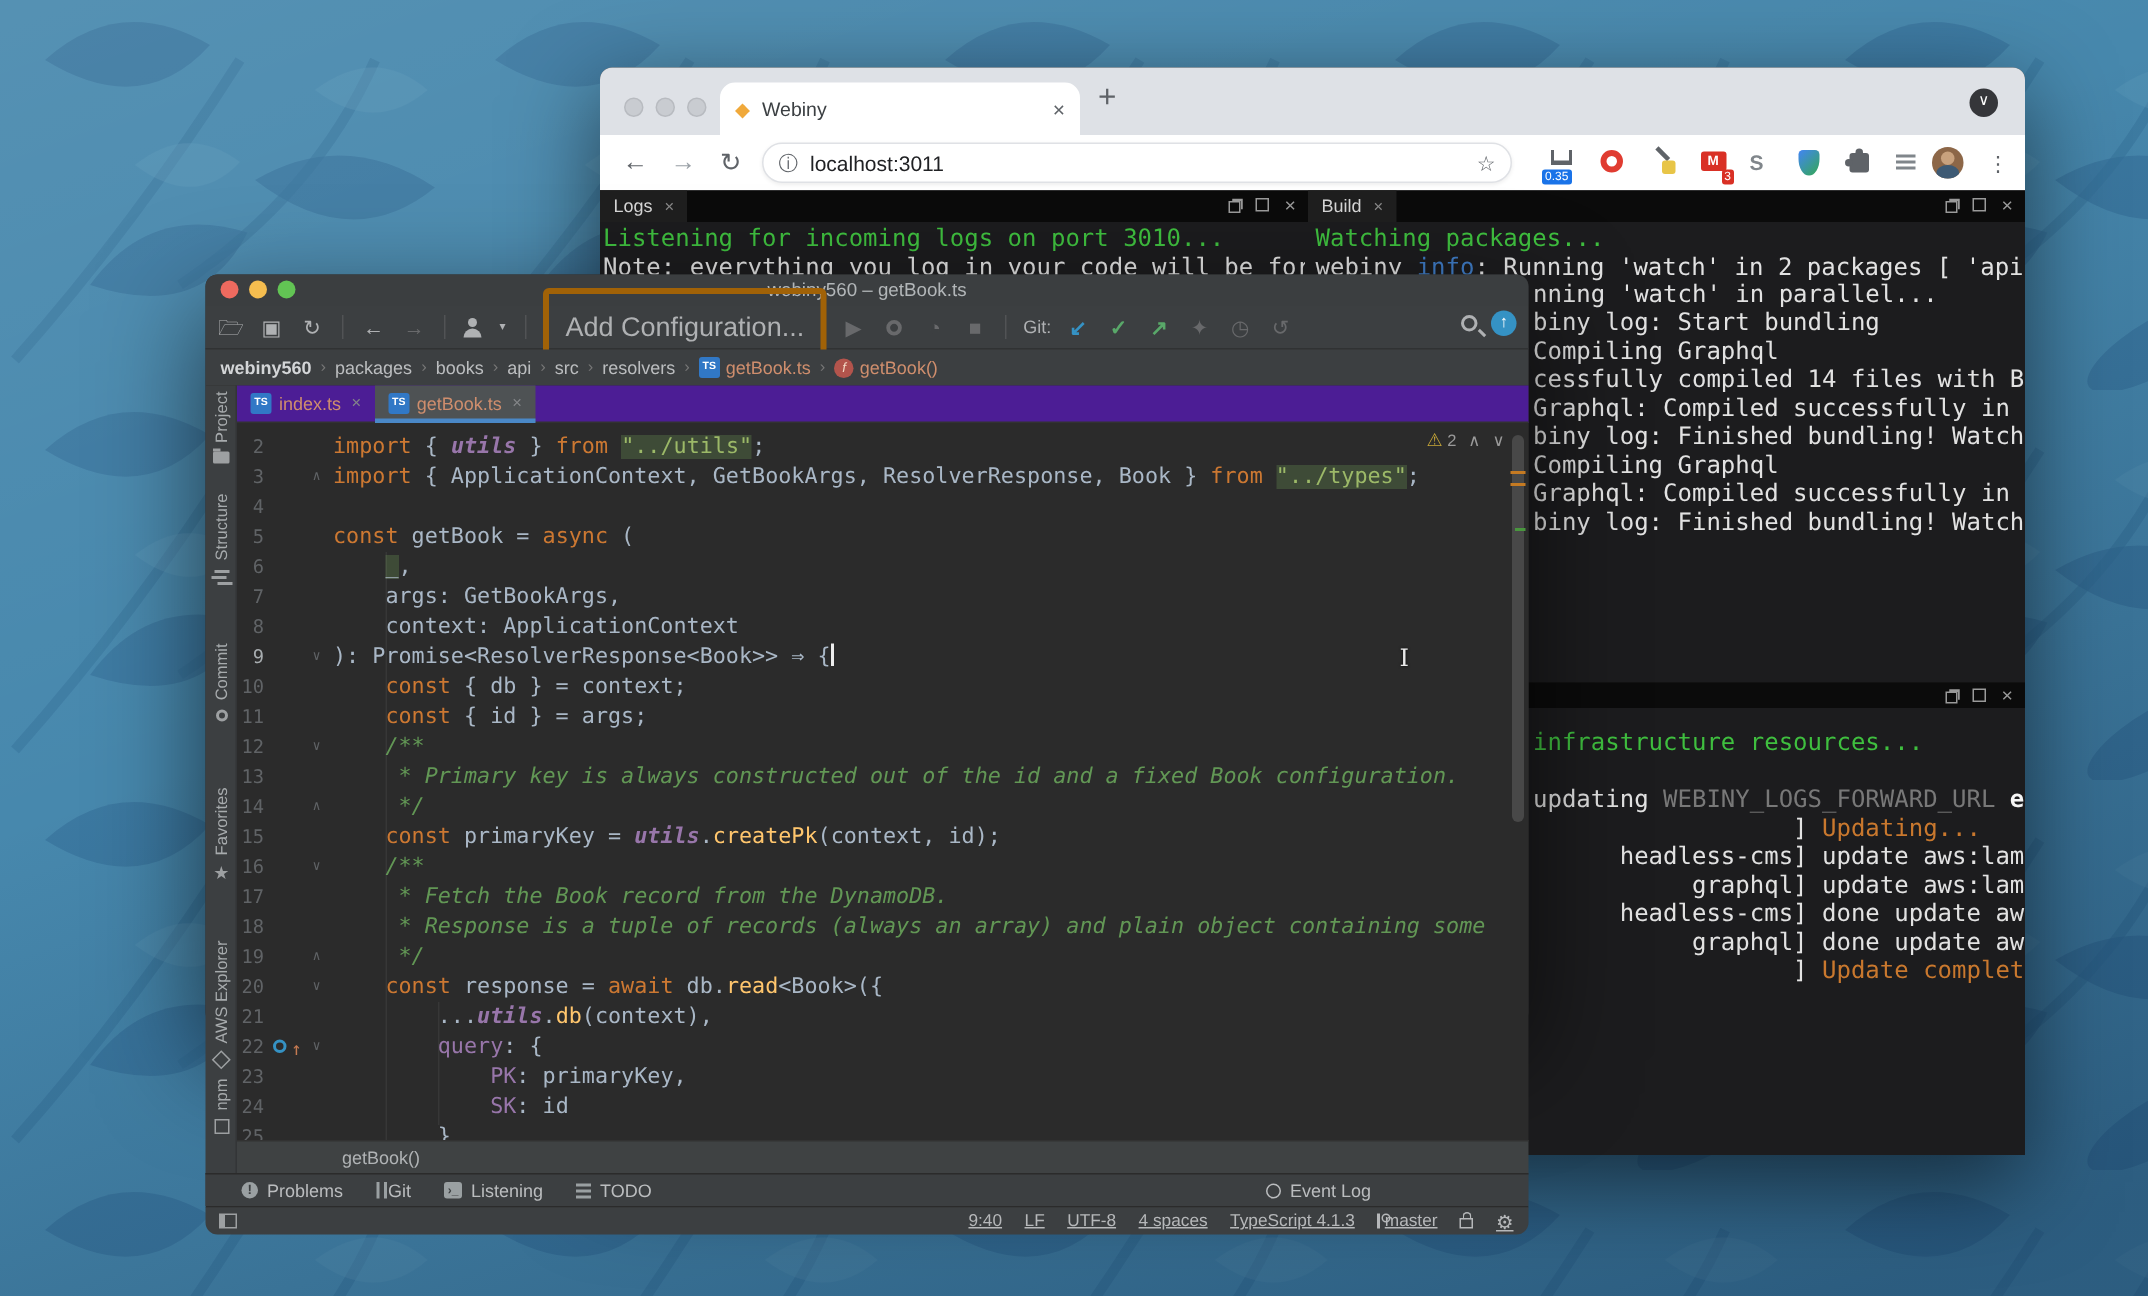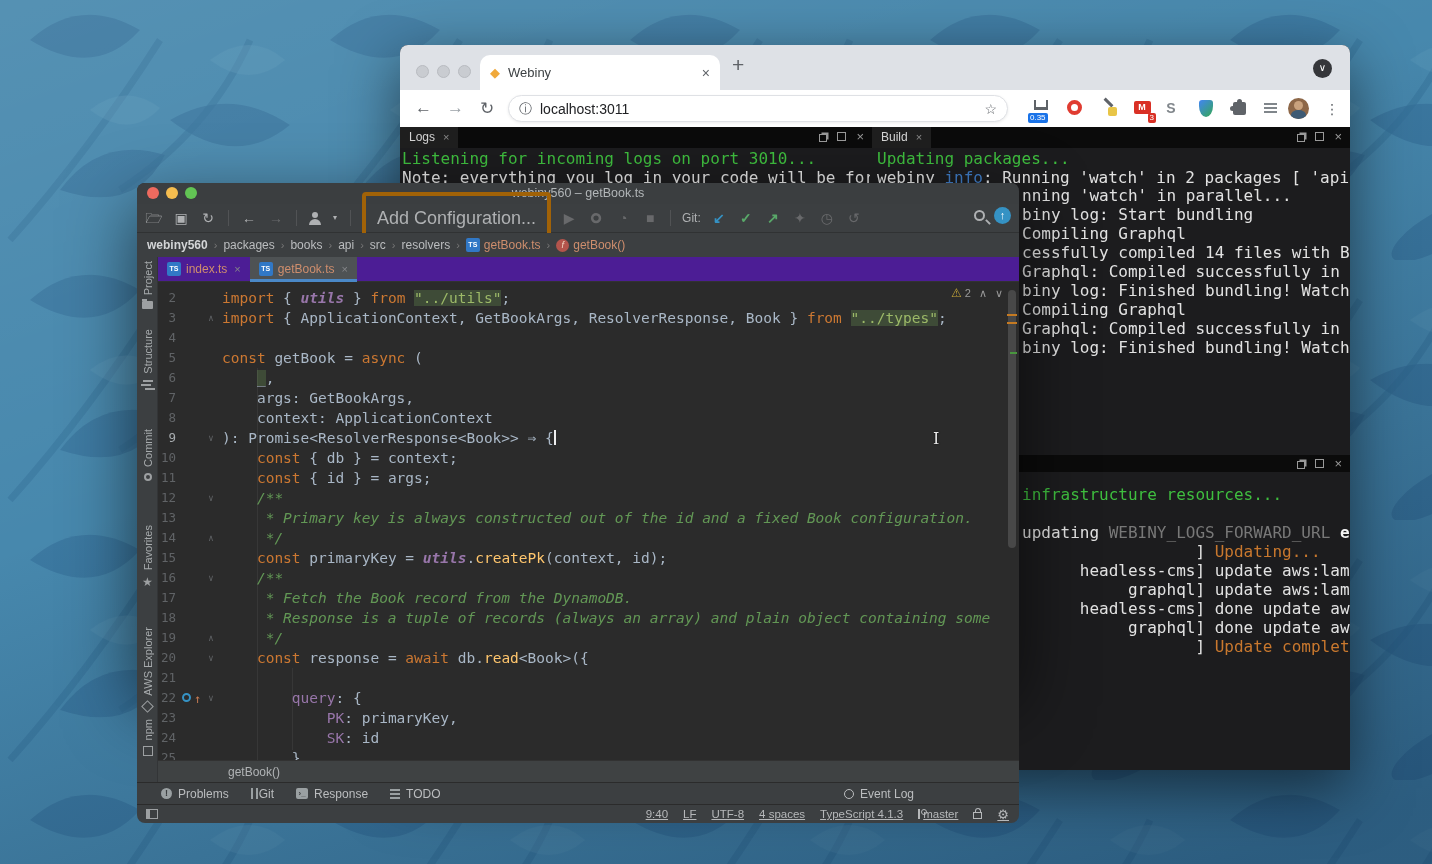--- a/index.html
+++ b/index.html
@@ -256,21 +256,21 @@
 
   <div class="term t-build">
     <div class="t-head">
       <div class="t-tab"><span>Build</span><span class="tx">×</span></div>
       <div class="t-ctl">
         <span class="wc-restore"></span>
         <span class="wc-max"></span>
         <span class="wc-close">×</span>
       </div>
     </div>
-    <div class="t-body tb-full" id="build-body-full"><div class="term-line"><span class="tm-g">Updating packages...</span></div><div class="term-line"><span class="tm-w">webiny </span><span class="tm-b">info</span><span class="tm-w">: Running 'watch' in 2 packages [ 'api</span></div></div>
+    <div class="t-body tb-full" id="build-body-full"><div class="term-line"><span class="tm-g">Watching packages...</span></div><div class="term-line"><span class="tm-w">webiny </span><span class="tm-b">info</span><span class="tm-w">: Running 'watch' in 2 packages [ 'api</span></div></div>
     <div class="t-body tb-clip" id="build-body-clip"><div class="term-line"><span class="tm-w">nning 'watch' in parallel...</span></div><div class="term-line"><span class="tm-w">biny log: Start bundling</span></div><div class="term-line"><span class="tm-w">Compiling Graphql</span></div><div class="term-line"><span class="tm-w">cessfully compiled 14 files with B</span></div><div class="term-line"><span class="tm-w">Graphql: Compiled successfully in</span></div><div class="term-line"><span class="tm-w">biny log: Finished bundling! Watch</span></div><div class="term-line"><span class="tm-w">Compiling Graphql</span></div><div class="term-line"><span class="tm-w">Graphql: Compiled successfully in</span></div><div class="term-line"><span class="tm-w">biny log: Finished bundling! Watch</span></div></div>
   </div>
 
   <div class="term t-infra">
     <div class="t-head" style="height:17px">
       <div class="t-ctl" style="top:2px">
         <span class="wc-restore"></span>
         <span class="wc-max"></span>
         <span class="wc-close">×</span>
       </div>
@@ -392,21 +392,21 @@
           <div class="ed-line"><span class="ln">11</span><span class="gut-x"></span><span class="fold"></span><span class="code"><span class="tk-d">    </span><span class="tk-k">const</span><span class="tk-d"> { id } = args;</span></span></div>
           <div class="ed-line"><span class="ln">12</span><span class="gut-x"></span><span class="fold">∨</span><span class="code"><span class="tk-c">    /**</span></span></div>
           <div class="ed-line"><span class="ln">13</span><span class="gut-x"></span><span class="fold"></span><span class="code"><span class="tk-c">     * Primary key is always constructed out of the id and a fixed Book configuration.</span></span></div>
           <div class="ed-line"><span class="ln">14</span><span class="gut-x"></span><span class="fold">∧</span><span class="code"><span class="tk-c">     */</span></span></div>
           <div class="ed-line"><span class="ln">15</span><span class="gut-x"></span><span class="fold"></span><span class="code"><span class="tk-d">    </span><span class="tk-k">const</span><span class="tk-d"> primaryKey = </span><span class="tk-u">utils</span><span class="tk-d">.</span><span class="tk-f">createPk</span><span class="tk-d">(context, id);</span></span></div>
           <div class="ed-line"><span class="ln">16</span><span class="gut-x"></span><span class="fold">∨</span><span class="code"><span class="tk-c">    /**</span></span></div>
           <div class="ed-line"><span class="ln">17</span><span class="gut-x"></span><span class="fold"></span><span class="code"><span class="tk-c">     * Fetch the Book record from the DynamoDB.</span></span></div>
           <div class="ed-line"><span class="ln">18</span><span class="gut-x"></span><span class="fold"></span><span class="code"><span class="tk-c">     * Response is a tuple of records (always an array) and plain object containing some</span></span></div>
           <div class="ed-line"><span class="ln">19</span><span class="gut-x"></span><span class="fold">∧</span><span class="code"><span class="tk-c">     */</span></span></div>
           <div class="ed-line"><span class="ln">20</span><span class="gut-x"></span><span class="fold">∨</span><span class="code"><span class="tk-d">    </span><span class="tk-k">const</span><span class="tk-d"> response = </span><span class="tk-k">await</span><span class="tk-d"> db.</span><span class="tk-f">read</span><span class="tk-d">&lt;Book&gt;({</span></span></div>
-          <div class="ed-line"><span class="ln">21</span><span class="gut-x"></span><span class="fold"></span></div>
+          <div class="ed-line"><span class="ln">21</span><span class="gut-x"></span><span class="fold"></span><span class="code"><span class="tk-d">        ...</span><span class="tk-u">utils</span><span class="tk-d">.</span><span class="tk-f">db</span><span class="tk-d">(context),</span></span></div>
           <div class="ed-line"><span class="ln">22</span><span class="gut-x"><span class="dbg-circle"></span><span class="dbg-arrow">↑</span></span><span class="fold">∨</span><span class="code"><span class="tk-d">        </span><span class="tk-p">query</span><span class="tk-d">: {</span></span></div>
           <div class="ed-line"><span class="ln">23</span><span class="gut-x"></span><span class="fold"></span><span class="code"><span class="tk-d">            </span><span class="tk-p">PK</span><span class="tk-d">: primaryKey,</span></span></div>
           <div class="ed-line"><span class="ln">24</span><span class="gut-x"></span><span class="fold"></span><span class="code"><span class="tk-d">            </span><span class="tk-p">SK</span><span class="tk-d">: id</span></span></div>
           <div class="ed-line"><span class="ln">25</span><span class="gut-x"></span><span class="fold"></span><span class="code"><span class="tk-d">        }</span></span></div>
         </div>
       <div class="guide" style="left:99px; top:86px; height:392px"></div>
       <div class="guide" style="left:134px; top:386px; height:82px"></div>
       <div class="insp">
         <span><span class="warn">⚠</span> <span>2</span></span>
         <span>∧</span>
@@ -425,21 +425,21 @@
       <div class="tool-it">
           <span class="ic-problems">!</span>
           <span>Problems</span>
         </div>
         <div class="tool-it">
           <span class="ic-git"></span>
           <span>Git</span>
         </div>
         <div class="tool-it">
           <span class="ic-terminal">›_</span>
-          <span>Response</span>
+          <span>Listening</span>
         </div>
         <div class="tool-it">
           <span class="ic-todo"></span>
           <span>TODO</span>
         </div>
         <div class="tool-it evlog">
         <span class="ic-ring"></span>
         <span>Event Log</span>
       </div>
     </div>

